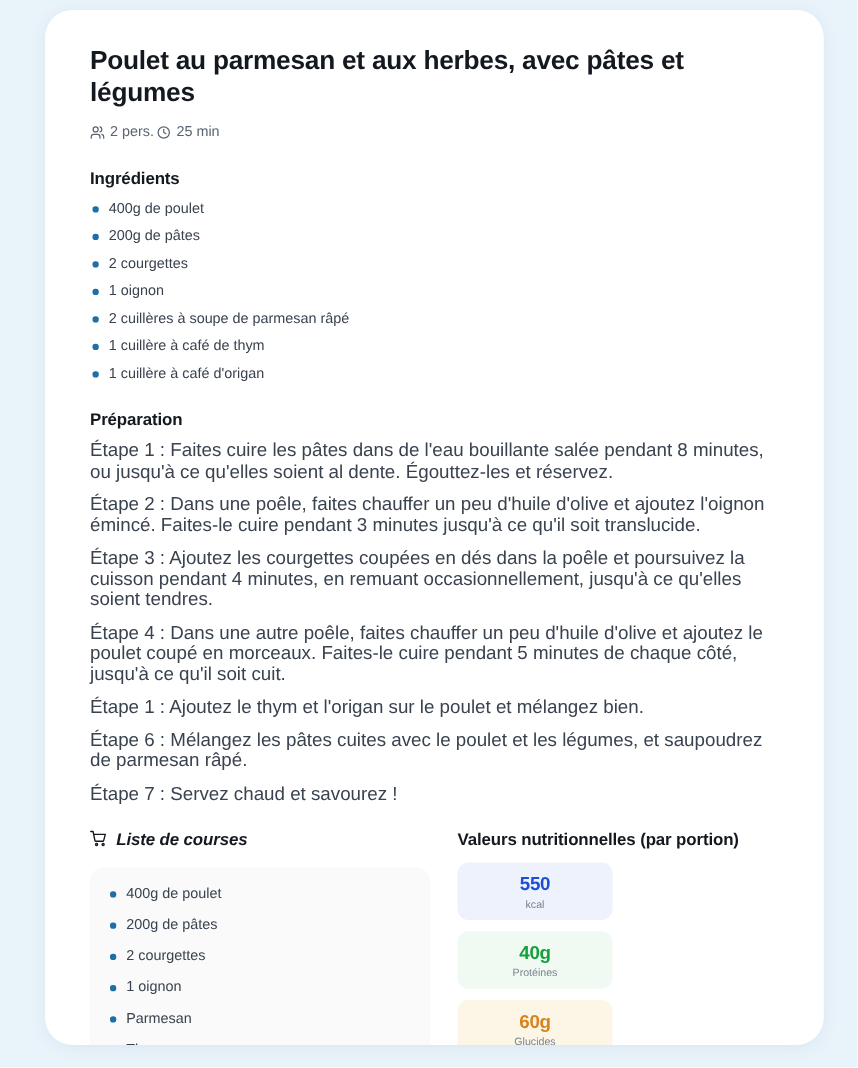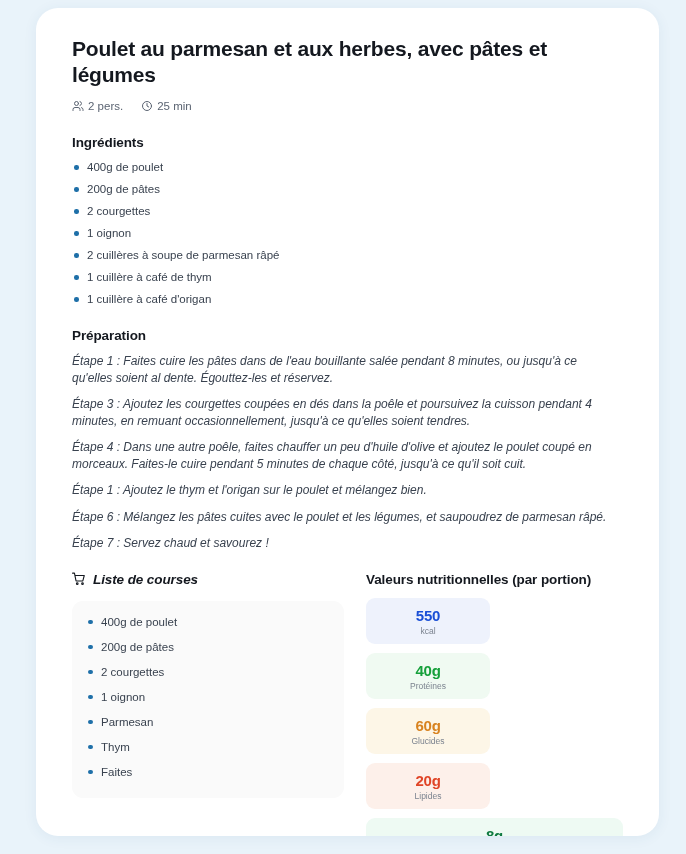--- a/index.html
+++ b/index.html
@@ -40,21 +40,21 @@
     font-weight: bold;
     color: #14181f;
     letter-spacing: -0.2px;
     max-width: 545px;
   }
 
   
   .meta-row {
     display: flex;
     align-items: center;
-    gap: 18px;
+    gap: 2px;
     margin-top: 13px;
   }
   .meta-item {
     display: flex;
     align-items: center;
     gap: 4px;
     font-size: 11.5px;
     color: #5b6472;
   }
   .meta-item svg { display: block; }
@@ -89,26 +89,25 @@
     width: 4.5px;
     height: 4.5px;
     border-radius: 50%;
     background: #1e6fa8;
   }
 
   
   .prep-block { margin-top: 22px; }
   .prep-steps { margin-top: 10px; }
   .prep-step {
-    font-size: 12px;
+    font-size: 15px;
     line-height: 16.5px;
     color: #39424f;
     margin-bottom: 10px;
     max-width: 548px;
-    font-style: italic;
   }
 
   
   .lower-grid {
     display: flex;
     gap: 22px;
     margin-top: 20px;
   }
   .col-left  { width: 272px; flex: none; }
   .col-right { flex: 1; }
@@ -197,20 +196,21 @@
         <li>2 cuillères à soupe de parmesan râpé</li>
         <li>1 cuillère à café de thym</li>
         <li>1 cuillère à café d'origan</li>
       </ul>
     </div>
 
     <div class="prep-block">
       <h2 class="section-heading">Préparation</h2>
       <div class="prep-steps">
         <p class="prep-step">Étape 1 : Faites cuire les pâtes dans de l'eau bouillante salée pendant 8 minutes, ou jusqu'à ce qu'elles soient al dente. Égouttez-les et réservez.</p>
+        <p class="prep-step">Étape 2 : Dans une poêle, faites chauffer un peu d'huile d'olive et ajoutez l'oignon émincé. Faites-le cuire pendant 3 minutes jusqu'à ce qu'il soit translucide.</p>
         <p class="prep-step">Étape 3 : Ajoutez les courgettes coupées en dés dans la poêle et poursuivez la cuisson pendant 4 minutes, en remuant occasionnellement, jusqu'à ce qu'elles soient tendres.</p>
         <p class="prep-step">Étape 4 : Dans une autre poêle, faites chauffer un peu d'huile d'olive et ajoutez le poulet coupé en morceaux. Faites-le cuire pendant 5 minutes de chaque côté, jusqu'à ce qu'il soit cuit.</p>
         <p class="prep-step">Étape 1 : Ajoutez le thym et l'origan sur le poulet et mélangez bien.</p>
         <p class="prep-step">Étape 6 : Mélangez les pâtes cuites avec le poulet et les légumes, et saupoudrez de parmesan râpé.</p>
         <p class="prep-step">Étape 7 : Servez chaud et savourez !</p>
       </div>
     </div>
 
     <div class="lower-grid">
 

